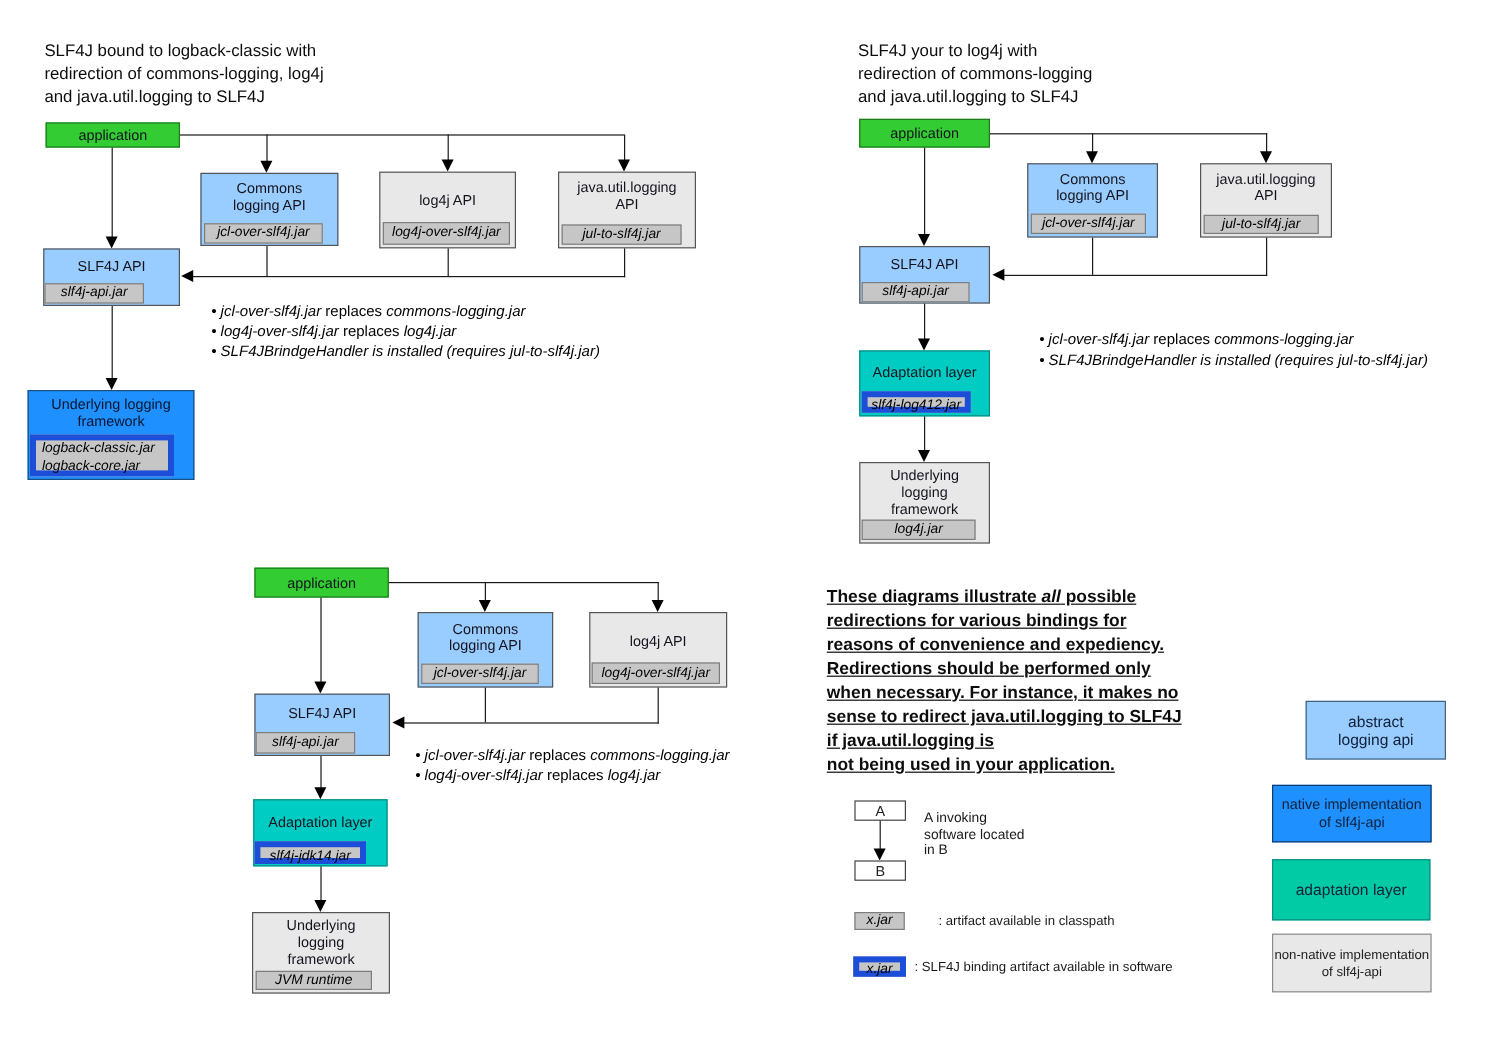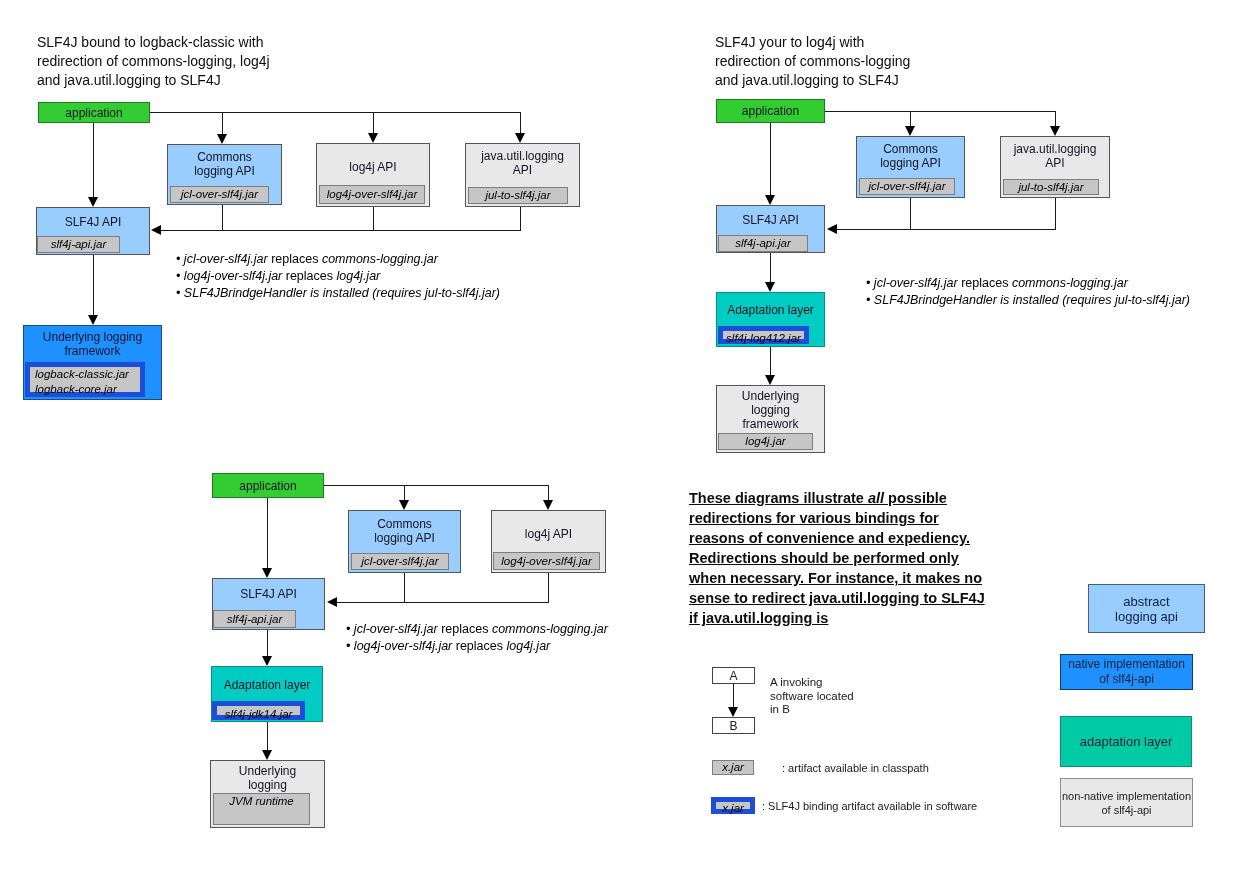--- a/index.html
+++ b/index.html
@@ -202,46 +202,46 @@
     <div class="jar red" style="left:0;bottom:1px;width:93px;height:19px;line-height:16px;">slf4j-jdk14.jar</div>
   </div>
 
   <div class="vline" style="left:267px;top:722px;height:29px;"></div>
   <div class="arrd" style="left:262px;top:750px;"></div>
 
   <div class="node" style="left: 210px; top: 760px; width: 115px; height: 68px; background-color: rgb(232, 232, 232);">
     <div class="ttl" style="padding-top:3px;">Underlying
 logging
 framework</div>
-    <div class="jar" style="left:2px;bottom:2px;width:97px;height:32px;line-height:14px;">JVM runtime</div>
+    <div class="jar" style="left:2px;bottom:2px;width:97px;height:16px;line-height:14px;">JVM runtime</div>
   </div>
 
   <div class="note" style="left:689px;top:488px;text-decoration:underline;">
-    <span>These diagrams illustrate </span><span class="bi">all</span><span> possible redirections for various bindings for reasons of convenience and expediency. Redirections should be performed only when necessary. For instance, it makes no sense to redirect java.util.logging to SLF4J if java.util.logging is</span>
+    <span>These diagrams illustrate </span><span class="bi">all</span><span> possible redirections for various bindings for reasons of convenience and expediency. Redirections should be performed only when necessary. For instance, it makes no sense to redirect java.util.logging to SLF4J if java.util.logging is</span><span class="blk">not being used in your application.</span>
   </div>
 
   <div class="small-box" style="left:712px;top:667px;width:43px;height:17px;">A</div>
   <div class="vline" style="left:733px;top:684px;height:24px;"></div>
   <div class="arrd" style="left:728px;top:707px;"></div>
   <div class="small-box" style="left:712px;top:717px;width:43px;height:17px;">B</div>
   <div class="cap" style="left:770px;top:676px;">A invoking
 software located
 in B</div>
 
   <div class="jar" style="left:712px;top:760px;width:42px;height:15px;line-height:13px;">x.jar</div>
   <div class="cap" style="left:782px;top:762px;font-size:11px;">: artifact available in classpath</div>
 
   <div class="jar red" style="left:711px;top:797px;width:44px;height:17px;line-height:13px;">x.jar</div>
   <div class="cap" style="left:762px;top:800px;font-size:11px;">: SLF4J binding artifact available in software</div>
 
   <div class="legbox" style="left: 1060px; top: 584px; width: 117px; height: 49px; border: 1px solid rgb(68, 96, 122); font-size: 13px; line-height: 15px; background-color: rgb(153, 204, 255); margin-left: 28px;">
     <span>abstract
 logging api</span>
   </div>
-  <div class="legbox" style="left: 1060px; top: 654px; width: 133px; height: 36px; border: 1px solid rgb(18, 58, 107); font-size: 12px; line-height: 15px; background-color: rgb(30, 144, 255); text-align: center;">
+  <div class="legbox" style="left: 1060px; top: 654px; width: 133px; height: 48px; border: 1px solid rgb(18, 58, 107); font-size: 12px; line-height: 15px; background-color: rgb(30, 144, 255); text-align: center;">
     <span>native implementation
 of slf4j-api</span>
   </div>
   <div class="legbox" style="left: 1060px; top: 716px; width: 132px; height: 51px; border: 1px solid rgb(12, 140, 132); font-size: 13px; background-color: rgb(0, 203, 164);">
     <span>adaptation layer</span>
   </div>
   <div class="legbox" style="left: 1060px; top: 778px; width: 133px; height: 49px; border: 1px solid rgb(140, 140, 140); font-size: 11px; line-height: 14px; color: rgb(34, 34, 34); background-color: rgb(232, 232, 232);">
     <span>non-native implementation
 of slf4j-api</span>
   </div>

